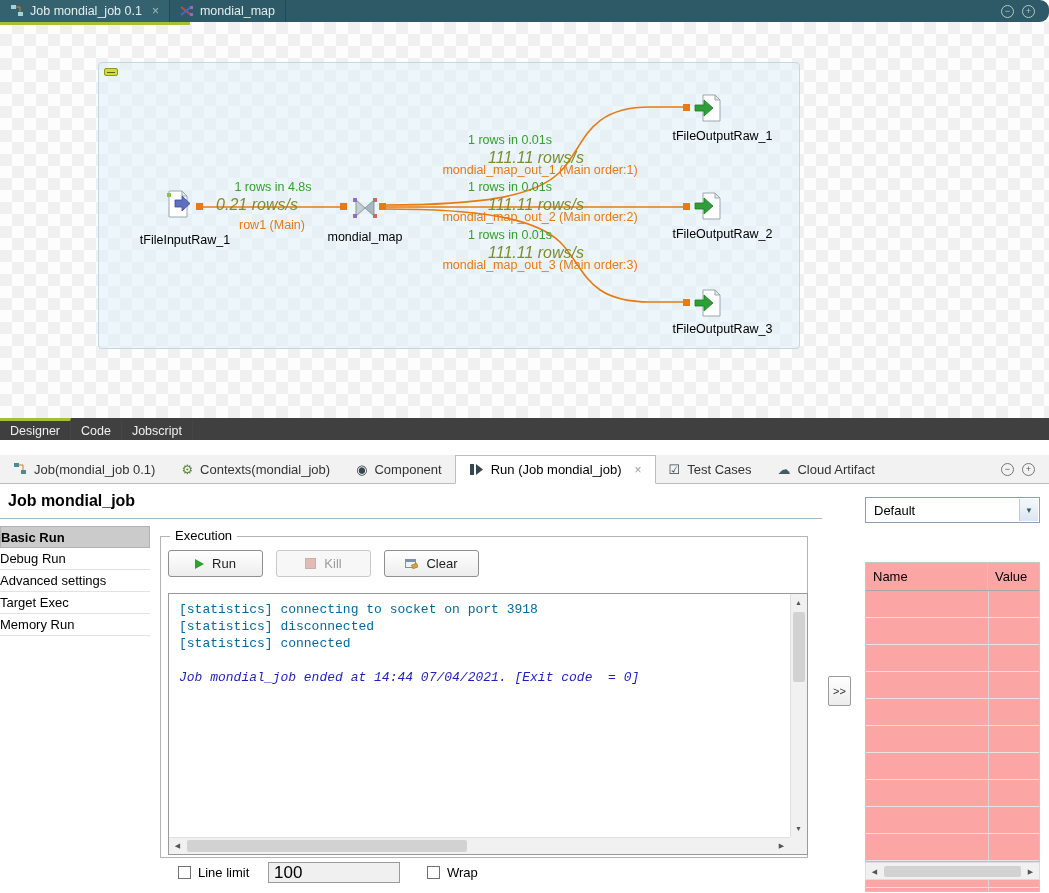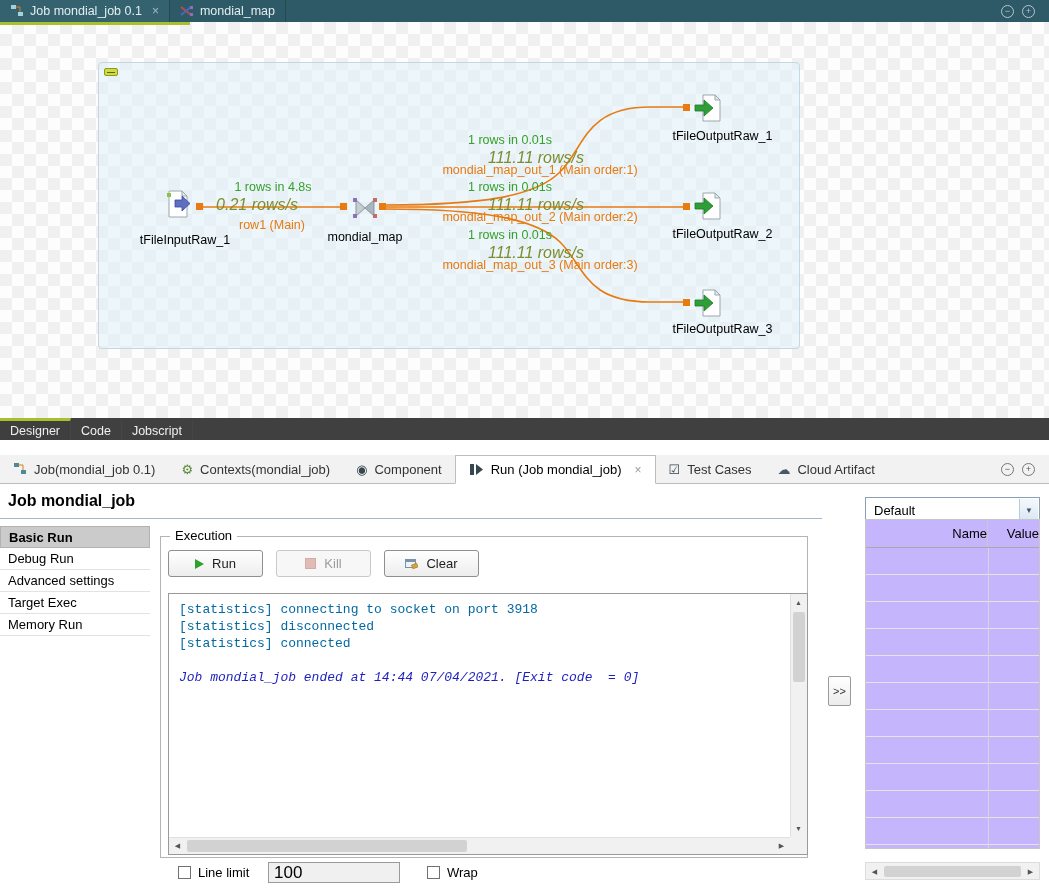--- a/index.html
+++ b/index.html
@@ -1,20 +1,20 @@
 <!DOCTYPE html>
 <html><head>
 <meta charset="utf-8">
 <style>
   * { margin:0; padding:0; box-sizing:border-box; }
   html,body { width:1049px; height:893px; }
   body { position:relative; font-family:"Liberation Sans",sans-serif; background:#fff; overflow:hidden; color:#000; }
 
   
-  .top-tabbar { position:absolute; left:0; top:0; width:1049px; height:22px; background:#2d5a66; display:flex; align-items:stretch; }
+  .top-tabbar { position:absolute; left:0; top:0; width:1049px; height:22px; background:#2d5a66; display:flex; align-items:stretch;border-radius:9px; }
   .top-tab { display:flex; align-items:center; gap:6px; padding:0 10px; color:#e3edef; font-size:12.5px; border-right:1px solid #224951; }
   .top-tab.active { background:#34636f; }
   .top-tab .close { color:#a9bcc1; font-size:12px; margin-left:4px; }
   .active-underline { position:absolute; left:0; top:22px; width:190px; height:3px; background:#a6c12c; z-index:6; }
   .window-controls { margin-left:auto; display:flex; align-items:center; gap:8px; padding-right:14px; }
   .circle-icon { width:13px; height:13px; border:1px solid #b7c6cb; border-radius:50%; color:#b7c6cb; font-size:9px; line-height:11px; text-align:center; }
   .panel-tabbar .circle-icon { border-color:#777; color:#555; }
 
   
   .canvas { position:absolute; left:0; top:22px; width:1049px; height:396px;
@@ -42,21 +42,21 @@
   .panel-tab { display:flex; align-items:center; gap:7px; padding:0 13px; font-size:13px; color:#333; }
   .panel-tab.active { background:#fff; border:1px solid #bdbdbd; border-bottom:1px solid #fff; margin-bottom:-1px; color:#000;text-align:center; }
   .panel-tab .close { color:#9a9a9a; font-size:12px; margin-left:6px; }
   .glyph-icon { font-size:13px; color:#50636d; }
 
   
   .run-title { position:absolute; left:8px; top:492px; font-size:16px; font-weight:bold; }
   .title-underline { position:absolute; left:0; top:518px; width:822px; height:1px; background:#9fb9cc; }
 
   .run-menu { position:absolute; left:0; top:526px; width:150px; }
-  .run-menu-item { height:22px; line-height:21px; padding-left:8px; font-size:13px; background:#fff; border-bottom:1px solid #e2e2e2; }
+  .run-menu-item { height:22px; line-height:21px; font-size:13px; background:#fff; border-bottom:1px solid #e2e2e2; }
   .run-menu-item.selected { background:#cbcbcb; font-weight:bold; border:1px solid #b2b2b2; }
 
   .exec-box { position:absolute; left:160px; top:536px; width:648px; height:322px; border:1px solid #b4b4b4; }
   .exec-legend { position:absolute; left:170px; top:528px; background:#fff; padding:0 5px; font-size:13px; z-index:2; }
 
   .exec-buttons { position:absolute; left:168px; top:550px; display:flex; gap:13px; z-index:2; }
   .btn { width:95px; height:27px; border:1px solid #8f8f8f; border-radius:3px; background:linear-gradient(#ffffff,#ededed); display:flex; align-items:center; justify-content:center; gap:8px; font-size:13px; color:#222; }
   .btn.disabled { border-color:#c9c9c9; color:#9c9c9c; background:#f7f7f7; }
   .play-icon { width:0; height:0; border-left:9px solid #2ca12c; border-top:5px solid transparent; border-bottom:5px solid transparent; }
   .kill-icon { width:11px; height:11px; background:#cf8d7e; border:1px solid #b27264; opacity:.55; }
@@ -75,21 +75,21 @@
   .checkbox { position:absolute; width:13px; height:13px; border:1px solid #707070; background:#fff; }
   .ctl-label { position:absolute; font-size:13px; }
   .limit-input { position:absolute; left:268px; top:862px; width:132px; height:21px; border:1px solid #9a9a9a; background:#f0f0f0; font-size:17px; padding-left:5px; font-family:"Liberation Sans",sans-serif; }
 
   .expand-btn { position:absolute; left:828px; top:676px; width:23px; height:30px; border:1px solid #9a9a9a; border-radius:2px; background:linear-gradient(#fff,#ececec); font-size:11px; color:#333; display:flex; align-items:center; justify-content:center; }
 
   
   .ctx-select { position:absolute; left:865px; top:497px; width:175px; height:26px; border:1px solid #8ba0b5; background:#fff; font-size:13px; display:flex; align-items:center; padding-left:8px; }
   .ctx-select-arrow { position:absolute; right:1px; top:1px; bottom:1px; width:19px; background:linear-gradient(#f4f8fc,#d9e6f2); border-left:1px solid #b8cce0; display:flex; align-items:center; justify-content:center; font-size:8px; color:#40576b; }
 
-  .ctx-table { position:absolute; left:865px; top:519px; width:175px; height:330px; background:#c4b5fd; border:1px solid #c6c6c6;text-align:right; }
+  .ctx-table { position:absolute; left:865px; top:562px; width:175px; height:330px; background:#fca5a5; border:1px solid #c6c6c6; }
   .ctx-header { display:flex; height:28px; border-bottom:1px solid #a8a8a8; font-size:13px; }
   .ctx-col-name { width:122px; padding:6px 0 0 7px; border-right:1px solid #c8c8c8; }
   .ctx-col-value { flex:1; padding:6px 0 0 7px; }
   .ctx-body { position:relative; height:300px;
     background-image:repeating-linear-gradient(to bottom,transparent 0,transparent 26px,#e4e4e4 26px,#e4e4e4 27px); }
   .ctx-body::after { content:""; position:absolute; left:122px; top:0; bottom:0; width:1px; background:#d6d6d6; }
   .ctx-hscroll { position:absolute; left:865px; top:862px; width:175px; height:18px; background:#f1f1f1; border:1px solid #dcdcdc; }
   .ctx-hthumb { position:absolute; left:18px; right:18px; top:3px; height:11px; background:#d2d2d2; border-radius:2px; }
 </style>
 </head>

